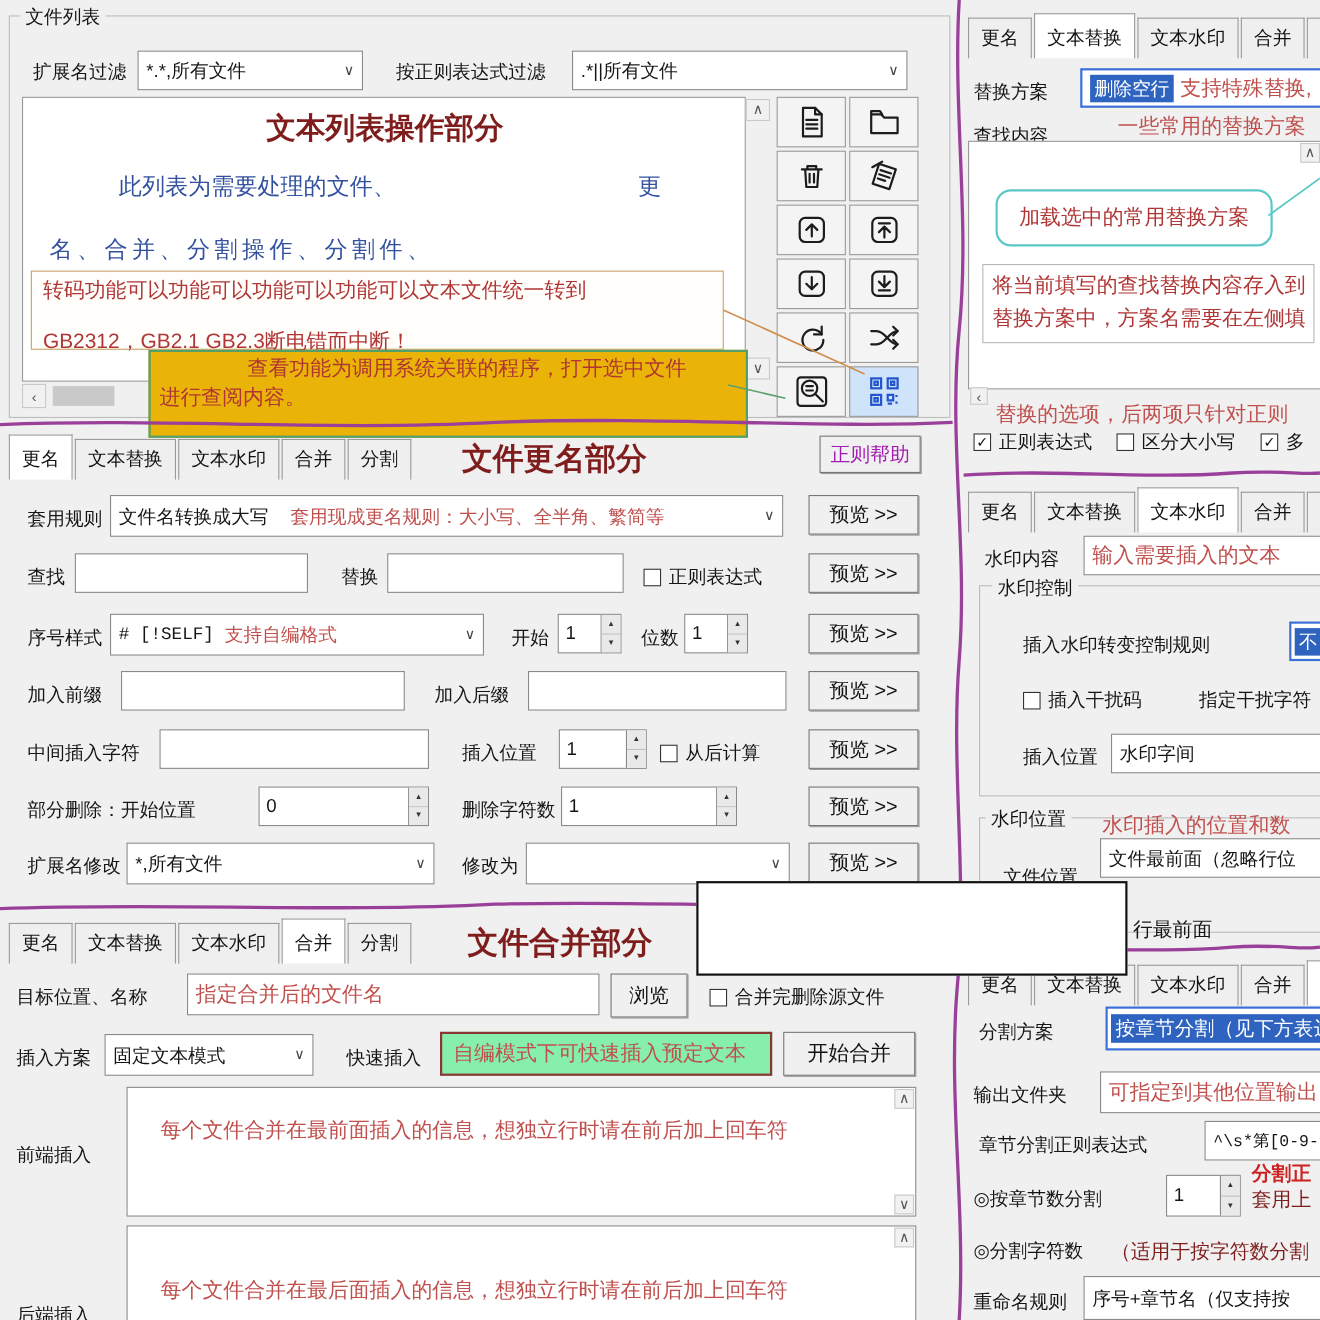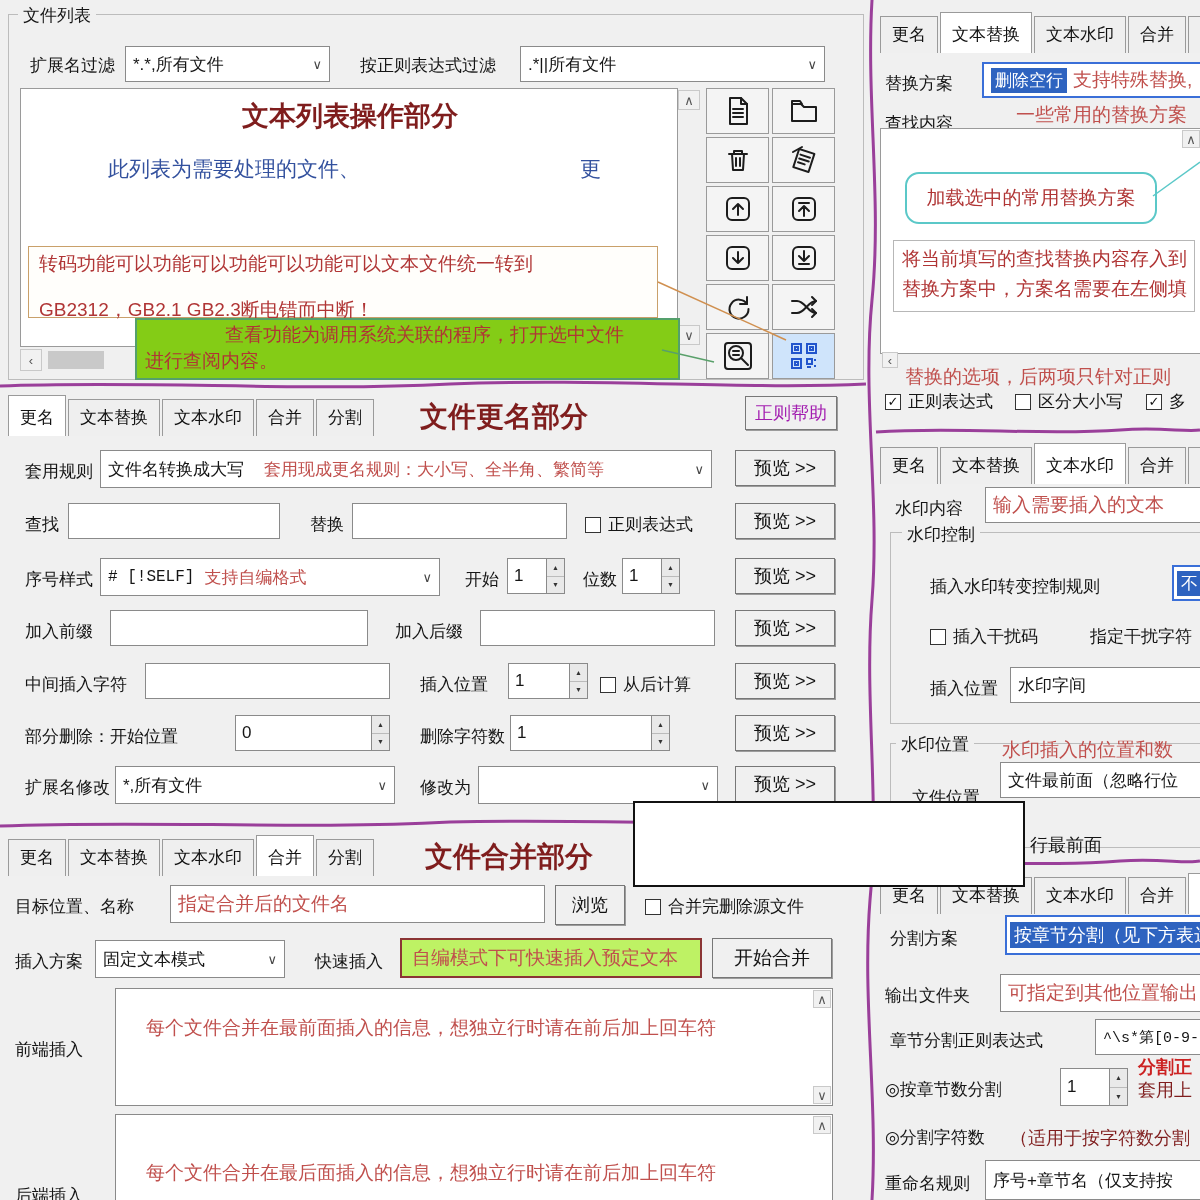--- a/index.html
+++ b/index.html
@@ -49,20 +49,21 @@
   <div class="lb" style="left:360px;top:54px">按正则表达式过滤</div>
   <div class="cmb" style="left:520px;top:46px;width:305px;height:36px">
     <span>.*||所有文件</span>
     <span class="arr">∨</span>
   </div>
 
   <div class="abs" style="left:20px;top:88px;width:658px;height:259px;background:#fff;border:1px solid #9a9a9a"></div>
   <div class="abs blue" style="left:100px;top:98px;width:500px;text-align:center;font-size:27px;font-weight:bold">文本列表操作部分</div>
   <div class="abs" style="left:108px;top:155px;font-size:21px;color:#33519e;white-space:nowrap"><span>此列表为需要处理的文件、件</span></div>
   <div class="abs" style="left:580px;top:155px;font-size:21px;color:#33519e">更</div>
+  <div class="abs" style="left:45px;top:213px;font-size:21px;color:#33519e;letter-spacing:4px;white-space:nowrap">名、合并、分割操作、分割件、</div>
 
   <div class="abs" style="left:28px;top:246px;width:630px;height:72px;border:1px solid #c9a06a;background:#fffefb;padding:4px 10px">
     <div class="dred" style="font-size:19px;white-space:nowrap">转码功能可以功能可以功能可以功能可以文本文件统一转到</div>
     <div class="dred" style="font-size:19px;white-space:nowrap;margin-top:20px">GB2312，GB2.1 GB2.3断电错而中断！</div>
   </div>
 
   <div class="sc" style="left:678px;top:90px;width:22px;height:20px">
       <span>∧</span>
     </div>
   <div class="sc" style="left:678px;top:325px;width:22px;height:20px">
@@ -70,21 +71,21 @@
     </div>
 
   <div class="sc" style="left:20px;top:349px;width:22px;height:22px">
       <span>‹</span>
     </div>
   <div class="abs" style="left:48px;top:351px;width:56px;height:18px;background:#c9c9c9"></div>
   <div class="sc" style="left:656px;top:349px;width:22px;height:22px">
       <span>›</span>
     </div>
 
-  <div class="abs" style="left:135px;top:318px;width:545px;height:62px;border:2px solid #54a06c;background:#84cc16;padding:2px 8px;z-index:3">
+  <div class="abs" style="left:135px;top:318px;width:545px;height:80px;border:2px solid #54a06c;background:#eab308;padding:2px 8px;z-index:3">
     <div class="dred" style="font-size:19px;white-space:nowrap;text-indent:80px">查看功能为调用系统关联的程序，打开选中文件</div>
     <div class="dred" style="font-size:19px;white-space:nowrap">进行查阅内容。</div>
   </div>
 
   <div class="icbtn" style="left:706px;top:88px">
       <svg class="ic" width="34" height="34" viewBox="0 0 34 34">
         <path d="M9 4h11l6 6v20H9z"></path>
         <path d="M20 4v6h6"></path>
         <path d="M12 15h10M12 19h10M12 23h10"></path>
       </svg>
@@ -400,21 +401,21 @@
       <span class="box"></span>
       <span>合并完删除源文件</span>
     </div>
 
   <div class="lb" style="left:15px;top:122px">插入方案</div>
   <div class="cmb" style="left:95px;top:112px;width:190px;height:38px">
       <span>固定文本模式</span>
       <span class="arr">∨</span>
     </div>
   <div class="lb" style="left:315px;top:122px">快速插入</div>
-  <div class="abs" style="left:400px;top:110px;width:302px;height:40px;border:2px solid #8b3535;background:#bef264;display:flex;align-items:center;padding:16px 10px">
+  <div class="abs" style="left:400px;top:110px;width:302px;height:40px;border:2px solid #8b3535;background:#86efac;display:flex;align-items:center;padding:16px 10px">
       <span class="red" style="font-size:19px;white-space:nowrap">自编模式下可快速插入预定文本</span>
     </div>
   <div class="btn" style="left:712px;top:110px;width:120px;height:40px;font-size:19px">
       <span>开始合并</span>
     </div>
 
   <div class="lb" style="left:15px;top:210px">前端插入</div>
   <div class="abs" style="left:115px;top:160px;width:718px;height:118px;background:#fff;border:1px solid #8a8a8a">
     <span class="red" style="position:absolute;left:30px;top:26px;font-size:19px;white-space:nowrap">每个文件合并在最前面插入的信息，想独立行时请在前后加上回车符</span>
   </div>

